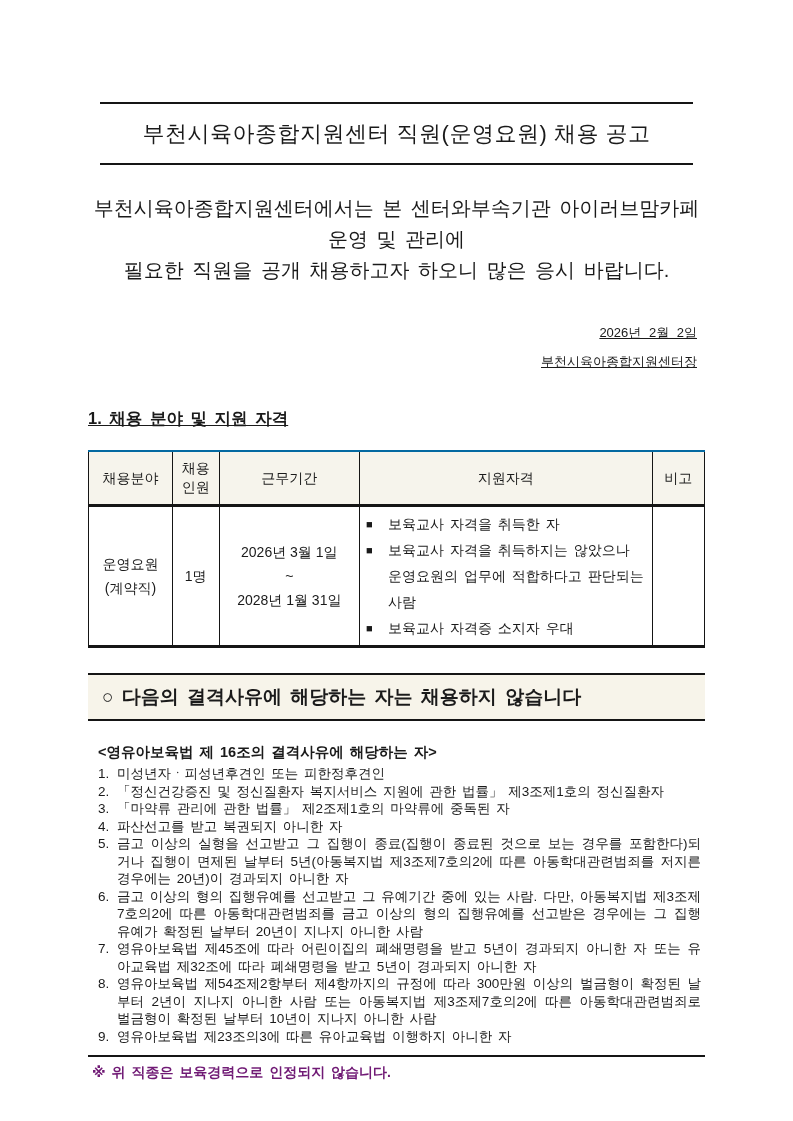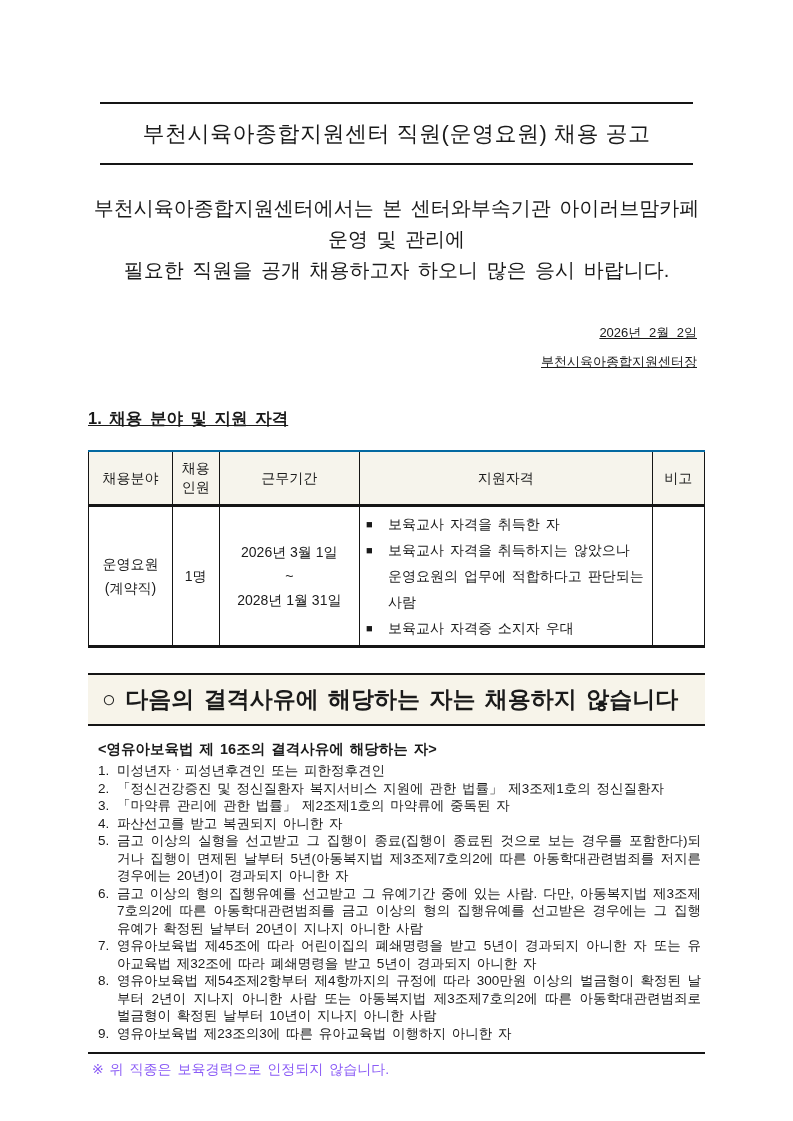--- a/index.html
+++ b/index.html
@@ -85,26 +85,26 @@
     flex-shrink: 0;
     font-size: 11px;
   }
   .qual-item .qtext { flex: 1; word-spacing: 2px; }
   .notice-box {
     margin-top: 25px;
     background: #f7f4ea;
     border-top: 2px solid #151515;
     border-bottom: 2px solid #151515;
     padding: 9px 12px 9px 14px;
-    font-size: 23px;
+    font-size: 19px;
     font-weight: bold;
     word-spacing: 3px;
   }
   .sub-heading {
-    margin-top: 14px;
+    margin-top: 22px;
     padding: 0 10px;
     font-size: 14.5px;
     font-weight: bold;
     word-spacing: 2px;
   }
   .dq-list {
     margin-top: 3px;
     padding: 0 4px 0 10px;
     font-size: 13.5px;
   }
@@ -122,23 +122,23 @@
     word-spacing: 2px;
   }
   .footer-rule {
     margin: 10px 0 0 0;
     height: 2px;
     background: #151515;
   }
   .footer-note {
     margin-top: 7px;
     padding-left: 4px;
-    color: #8b5cf6;
+    color: #701a75;
     font-size: 14px;
-    font-weight: normal;
+    font-weight: bold;
     word-spacing: 2px;
   }
 </style>
 </head>
 <body>
 
 <div class="page">
 
   <div class="rule"></div>
   <div class="doc-title">부천시육아종합지원센터 직원(운영요원) 채용 공고</div>

